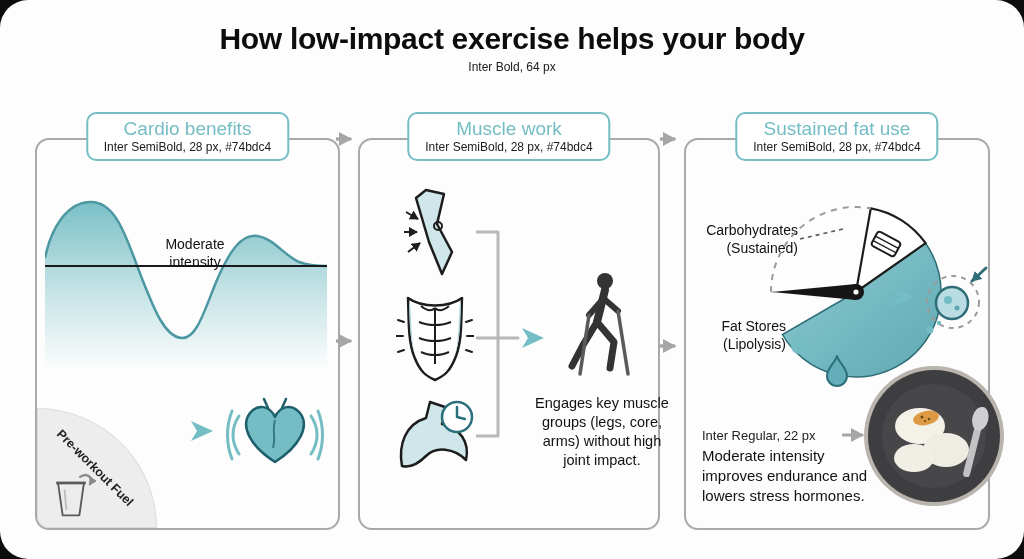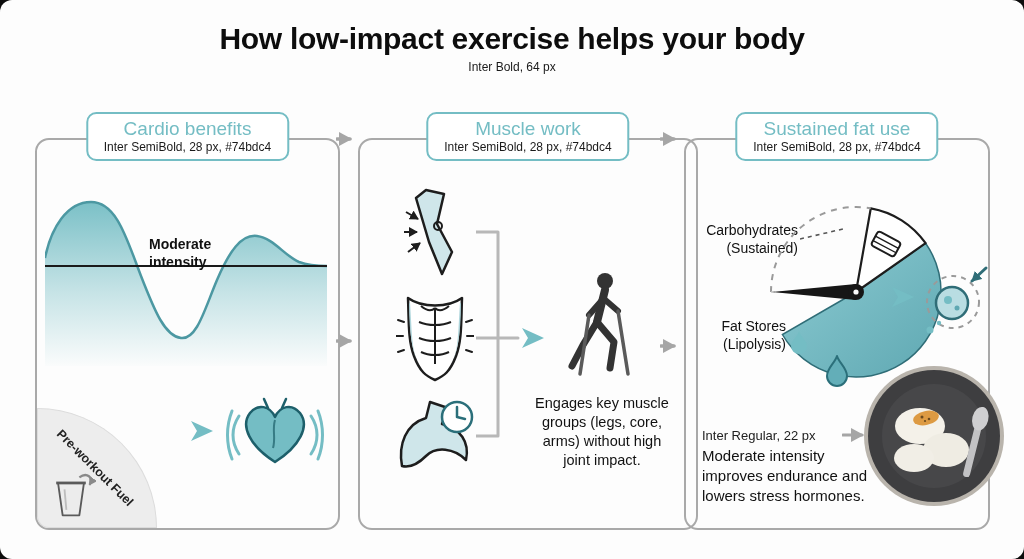--- a/index.html
+++ b/index.html
@@ -1,32 +1,32 @@
 <!DOCTYPE html>
 <html><head>
 <meta charset="utf-8">
 <style>
   html,body{margin:0;padding:0;background:#0c0c0c;}
-  .page{position:relative;width:1024px;height:559px;background:#fdfdfd;border-radius:12px;overflow:hidden;
+  .page{position:relative;width:1024px;height:559px;background:#fdfdfd;border-radius:28px;overflow:hidden;
         font-family:"Liberation Sans", sans-serif;color:#1a1a1a;}
   .abs{position:absolute;}
   
   .main-title{position:absolute;top:22px;left:0;width:100%;text-align:center;font-size:30px;font-weight:800;color:#0d0d0d;letter-spacing:-.3px;}
   .main-subtitle{position:absolute;top:60px;left:0;width:100%;text-align:center;font-size:12px;font-weight:500;color:#1a1a1a;}
   
   .panel{position:absolute;top:138px;height:392px;border:2px solid #a9a9a9;border-radius:14px;box-sizing:border-box;}
   #panel-cardio{left:35px;width:305px;}
-  #panel-muscle{left:358px;width:340px;}
+  #panel-muscle{left:358px;width:302px;}
   #panel-fat{left:684px;width:306px;}
   .panel-header{position:absolute;top:-28px;left:50%;transform:translateX(-50%);background:#fff;border:2.5px solid #74bdc4;border-radius:10px;padding:4px 16px 5px;text-align:center;white-space:nowrap;z-index:4;}
   .panel-title{font-size:19px;font-weight:400;color:#74bdc4;line-height:1.15;}
   .panel-spec{font-size:12px;font-weight:400;color:#1a1a1a;}
   
   #wave{left:8px;top:48px;width:282px;height:178px;}
-  #wave-label{left:112px;top:96px;width:92px;font-size:14px;font-weight:700;line-height:1.25;color:#111;}
+  #wave-label{left:112px;top:96px;width:92px;font-size:14px;font-weight:400;line-height:1.25;color:#111;text-align:center;}
   #cardio-chevron{left:152px;top:278px;width:26px;height:26px;}
   #heart{left:188px;top:250px;width:100px;height:80px;}
   .corner-disc{position:absolute;left:0;bottom:0;width:118px;height:118px;background:#ededed;border:1px solid #dcdcdc;border-top-right-radius:100%;border-bottom-left-radius:12px;}
   .corner-label{position:absolute;left:2px;top:52px;width:110px;text-align:center;transform:rotate(45deg);font-size:12.5px;font-weight:600;color:#222;white-space:nowrap;}
   #cup{position:absolute;left:8px;bottom:6px;width:50px;height:52px;}
   
   #legs{left:42px;top:46px;width:64px;height:92px;}
   #abs-ic{left:36px;top:152px;width:78px;height:92px;}
   #arm{left:36px;top:252px;width:82px;height:88px;}
   #muscle-connector{left:116px;top:50px;width:60px;height:300px;}

